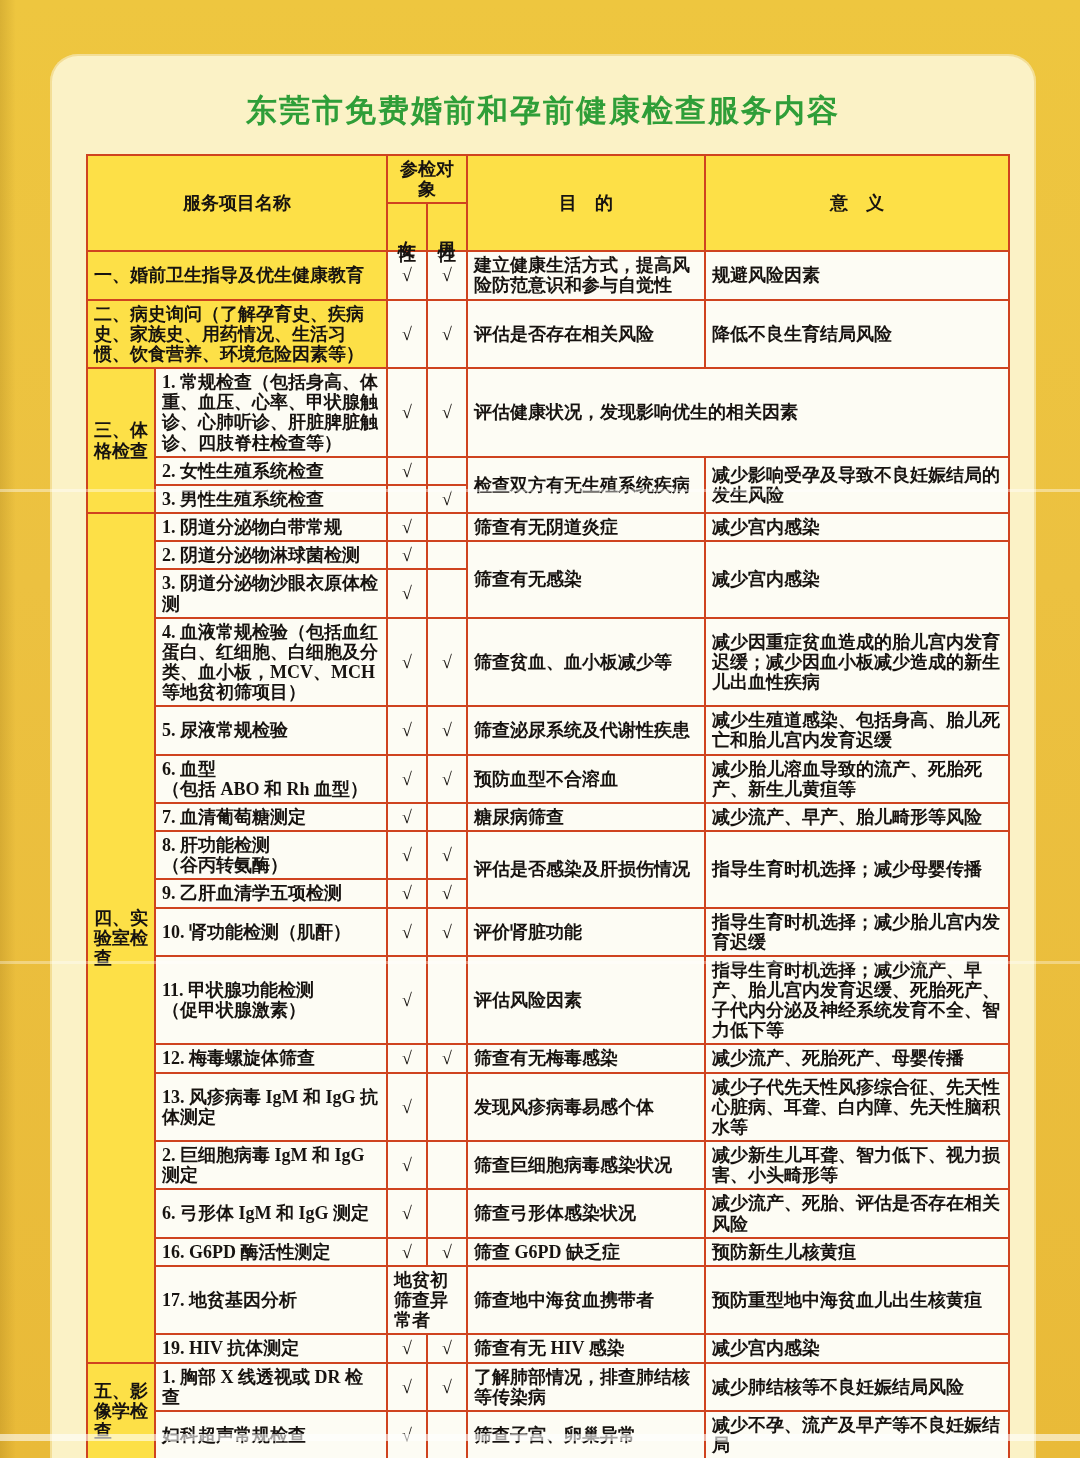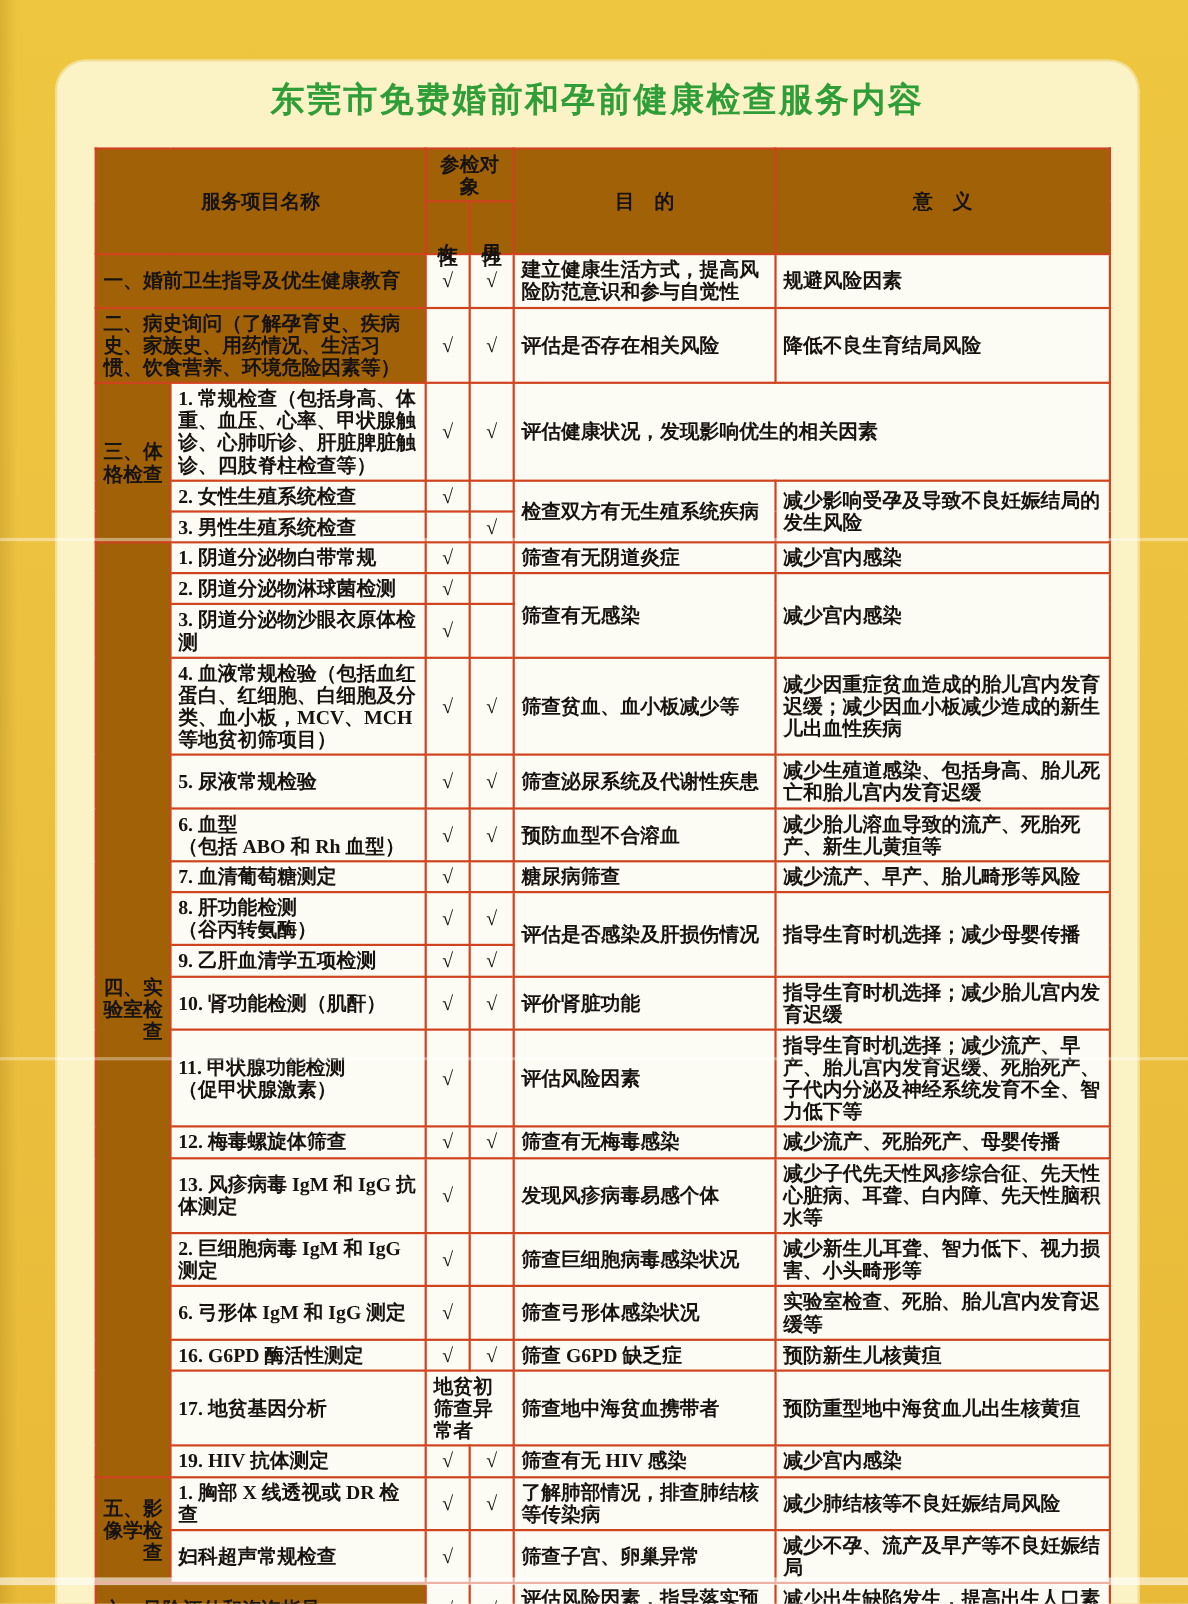--- a/index.html
+++ b/index.html
@@ -17,21 +17,21 @@
   }
   .card {
     position: absolute;
     left: 50px; top: 54px;
     width: 986px; min-height: 1372px;
     background: #fbf2c6;
     border-radius: 28px;
     box-shadow: 0 0 0 2px rgba(230,185,60,0.35) inset;
   }
   .title {
-    margin-top: 16px;
+    margin-top: 36px;
     text-align: center;
     font-size: 31px;
     font-weight: bold;
     color: #2f9e38;
     letter-spacing: 2px;
   }
   table.svc {
     border-collapse: collapse;
     table-layout: fixed;
     width: 922px;
@@ -41,25 +41,25 @@
   table.svc td {
     border: 2px solid #cf431f;
     font-size: 18px;
     font-weight: bold;
     color: #171310;
     line-height: 1.12;
     padding: 3px 6px;
     vertical-align: middle;
     word-break: break-all;
   }
-  td.orange { background: #a16207; }
+  td.orange { background: #fde047; }
   td.white  { background: #fdfcf4; }
   td.hdr    { text-align: center; font-size: 19px; }
   td.name   { text-align: left; white-space: pre-line; }
-  td.section{ text-align: right; font-size: 19px; padding: 2px 12px; }
+  td.section{ text-align: left; font-size: 19px; padding: 2px 12px; }
   td.check  { text-align: center; font-size: 19px; padding: 0 2px; }
   td.note   { text-align: left; font-size: 17px; padding: 0 1px; line-height: 1.1; }
   .vtext {
     display: inline-block;
     writing-mode: vertical-rl;
     text-orientation: upright;
     letter-spacing: 3px;
   }
   tr.hr1 td { height: 40px; }
   tr.hr2 td { height: 48px; }
@@ -234,21 +234,21 @@
         <td class="white check">√</td>
         <td class="white check"></td>
         <td class="white name">筛查巨细胞病毒感染状况</td>
         <td class="white name">减少新生儿耳聋、智力低下、视力损害、小头畸形等</td>
       </tr>
       <tr>
         <td class="white name">6. 弓形体 IgM 和 IgG 测定</td>
         <td class="white check">√</td>
         <td class="white check"></td>
         <td class="white name">筛查弓形体感染状况</td>
-        <td class="white name">实验室检查、死胎、胎儿宫内发育迟缓等</td>
+        <td class="white name">减少流产、死胎、评估是否存在相关风险</td>
       </tr>
       <tr>
         <td class="white name">16. G6PD 酶活性测定</td>
         <td class="white check">√</td>
         <td class="white check">√</td>
         <td class="white name">筛查 G6PD 缺乏症</td>
         <td class="white name">预防新生儿核黄疸</td>
       </tr>
       <tr style="height:64px">
         <td class="white name">17. 地贫基因分析</td>

